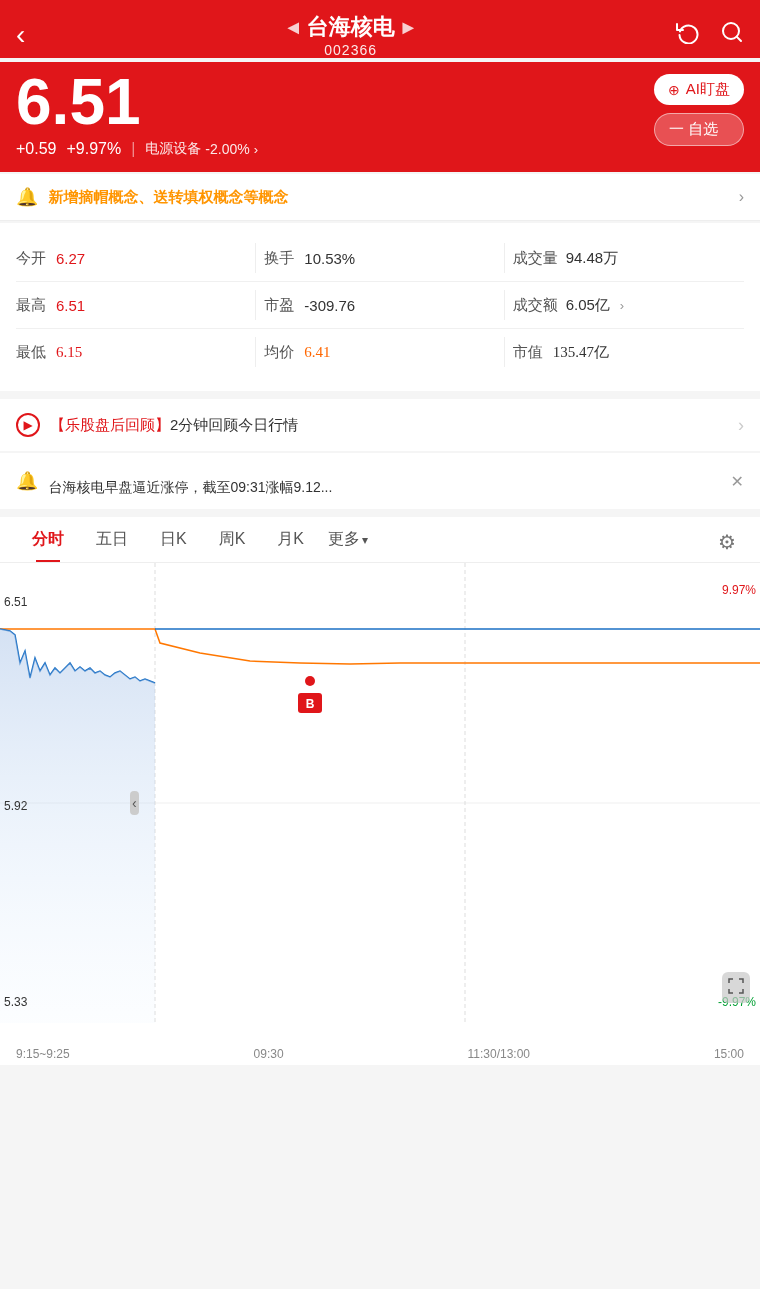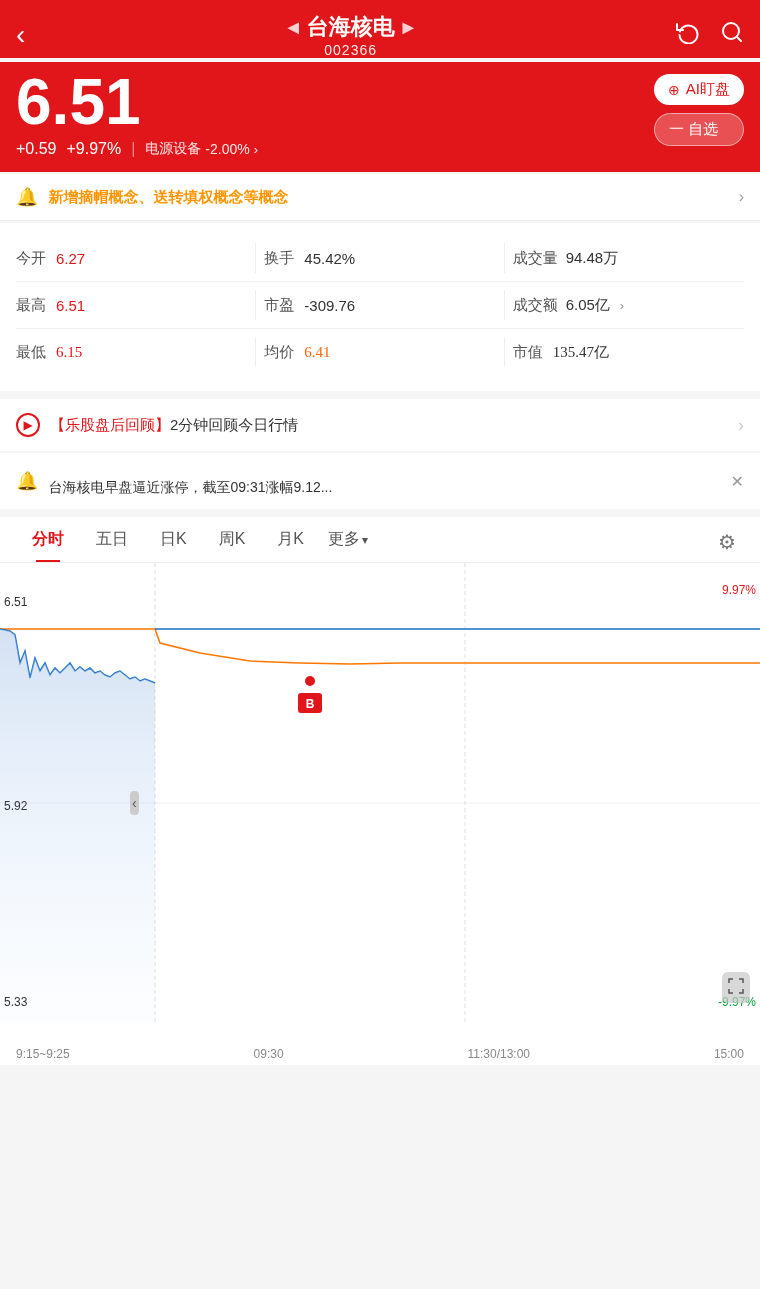--- a/index.html
+++ b/index.html
@@ -419,21 +419,21 @@
 <div class="stats-table">
 
   <div class="stats-row">
     <div class="stat-item">
       <span class="stat-label">今开</span>
       <span class="stat-value red">6.27</span>
     </div>
     <div class="stat-divider"></div>
     <div class="stat-item">
       <span class="stat-label">换手</span>
-      <span class="stat-value black">45.42%</span>
+      <span class="stat-value black">10.53%</span>
     </div>
     <div class="stat-divider"></div>
     <div class="stat-item">
       <span class="stat-label">成交量</span>
       <span class="stat-value black">94.48万</span>
     </div>
   </div>
 
   <div class="stats-row">
     <div class="stat-item">

